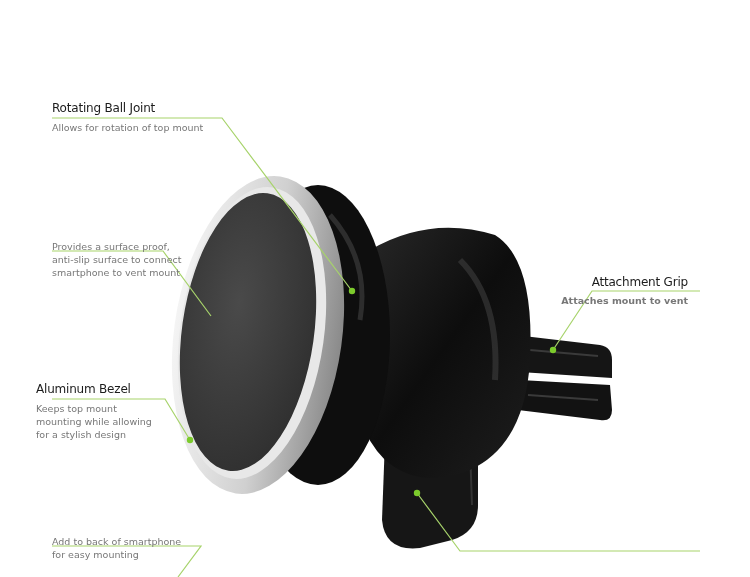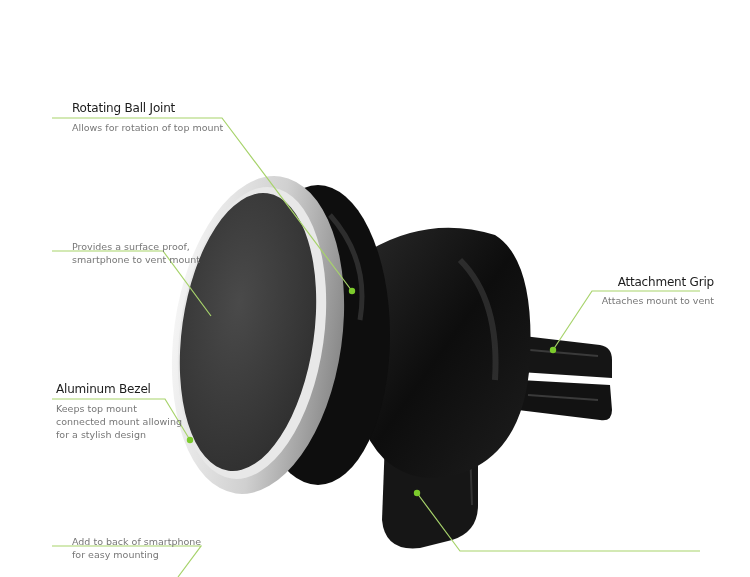--- a/index.html
+++ b/index.html
@@ -1,19 +1,19 @@
 <!DOCTYPE html>
 <html><head>
 <meta charset="utf-8">
 <style>
   html, body { margin: 0; padding: 0; }
   body { width: 750px; height: 577px; background: #ffffff; position: relative; overflow: hidden; font-family: "DejaVu Sans", sans-serif; }
   .stage { position: absolute; left: 0; top: 0; width: 750px; height: 577px; }
   svg.art { position: absolute; left: 0; top: 0; }
-  .label { position: absolute; margin-left: 20px; }
+  .label { position: absolute; }
   .title { font-size: 12px; color: #1c1c1c; letter-spacing: -0.2px; white-space: nowrap; }
   .desc { font-size: 9.5px; color: #777; line-height: 13px; white-space: nowrap; }
   .right .title, .right .desc { text-align: right; }
 </style>
 </head>
 <body>
 
 <div class="stage">
 
   <svg class="art" width="750" height="577" viewBox="0 0 750 577">
@@ -71,34 +71,35 @@
     </g>
   </svg>
 
   <div class="label" style="left:52px; top:101px;">
     <div class="title">Rotating Ball Joint</div>
     <div class="desc" style="margin-top:6px;text-align:center;">Allows for rotation of top mount</div>
   </div>
 
   <div class="label" style="left:52px; top:234px;">
     <div class="desc" style="margin-top:6px;">Provides a surface proof,</div>
+    <div class="desc">anti-slip surface to connect</div>
     <div class="desc">smartphone to vent mount</div>
   </div>
 
   <div class="label" style="left:36px; top:382px;">
     <div class="title">Aluminum Bezel</div>
     <div class="desc" style="margin-top:6px;">Keeps top mount</div>
-    <div class="desc">connected mount allowing</div>
+    <div class="desc">mounting while allowing</div>
     <div class="desc">for a stylish design</div>
   </div>
 
   <div class="label" style="left:52px; top:529px;">
     <div class="desc" style="margin-top:6px;text-align:center;">Add to back of smartphone</div>
     <div class="desc">for easy mounting</div>
   </div>
 
-  <div class="label right" style="right:36px; top:275px;">
+  <div class="label right" style="right:62px; top:275px;">
     <div class="title">Attachment Grip</div>
-    <div class="desc" style="margin-top:5px;">Attaches mount to vent</div>
+    <div class="desc" style="margin-top:5px;font-weight:bold;">Attaches mount to vent</div>
   </div>
 
 
 </div>
 
 </body></html>

